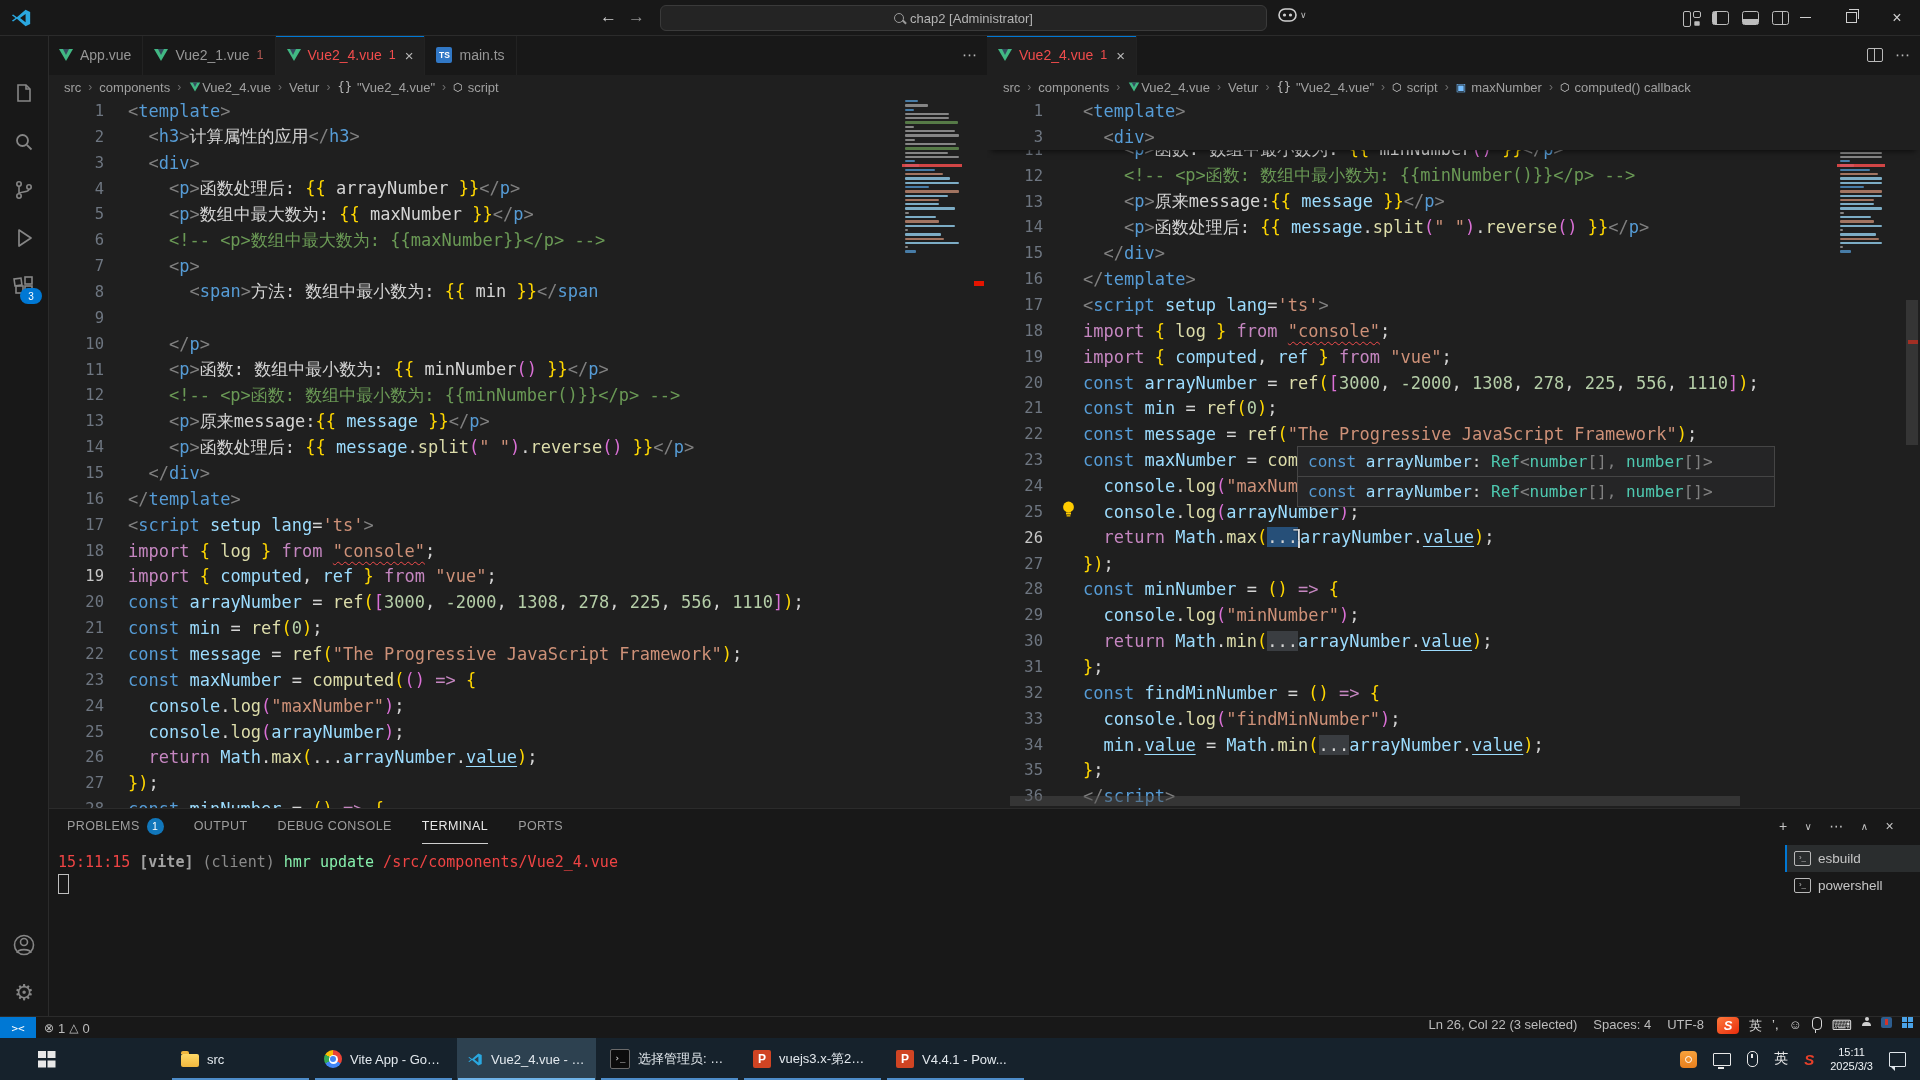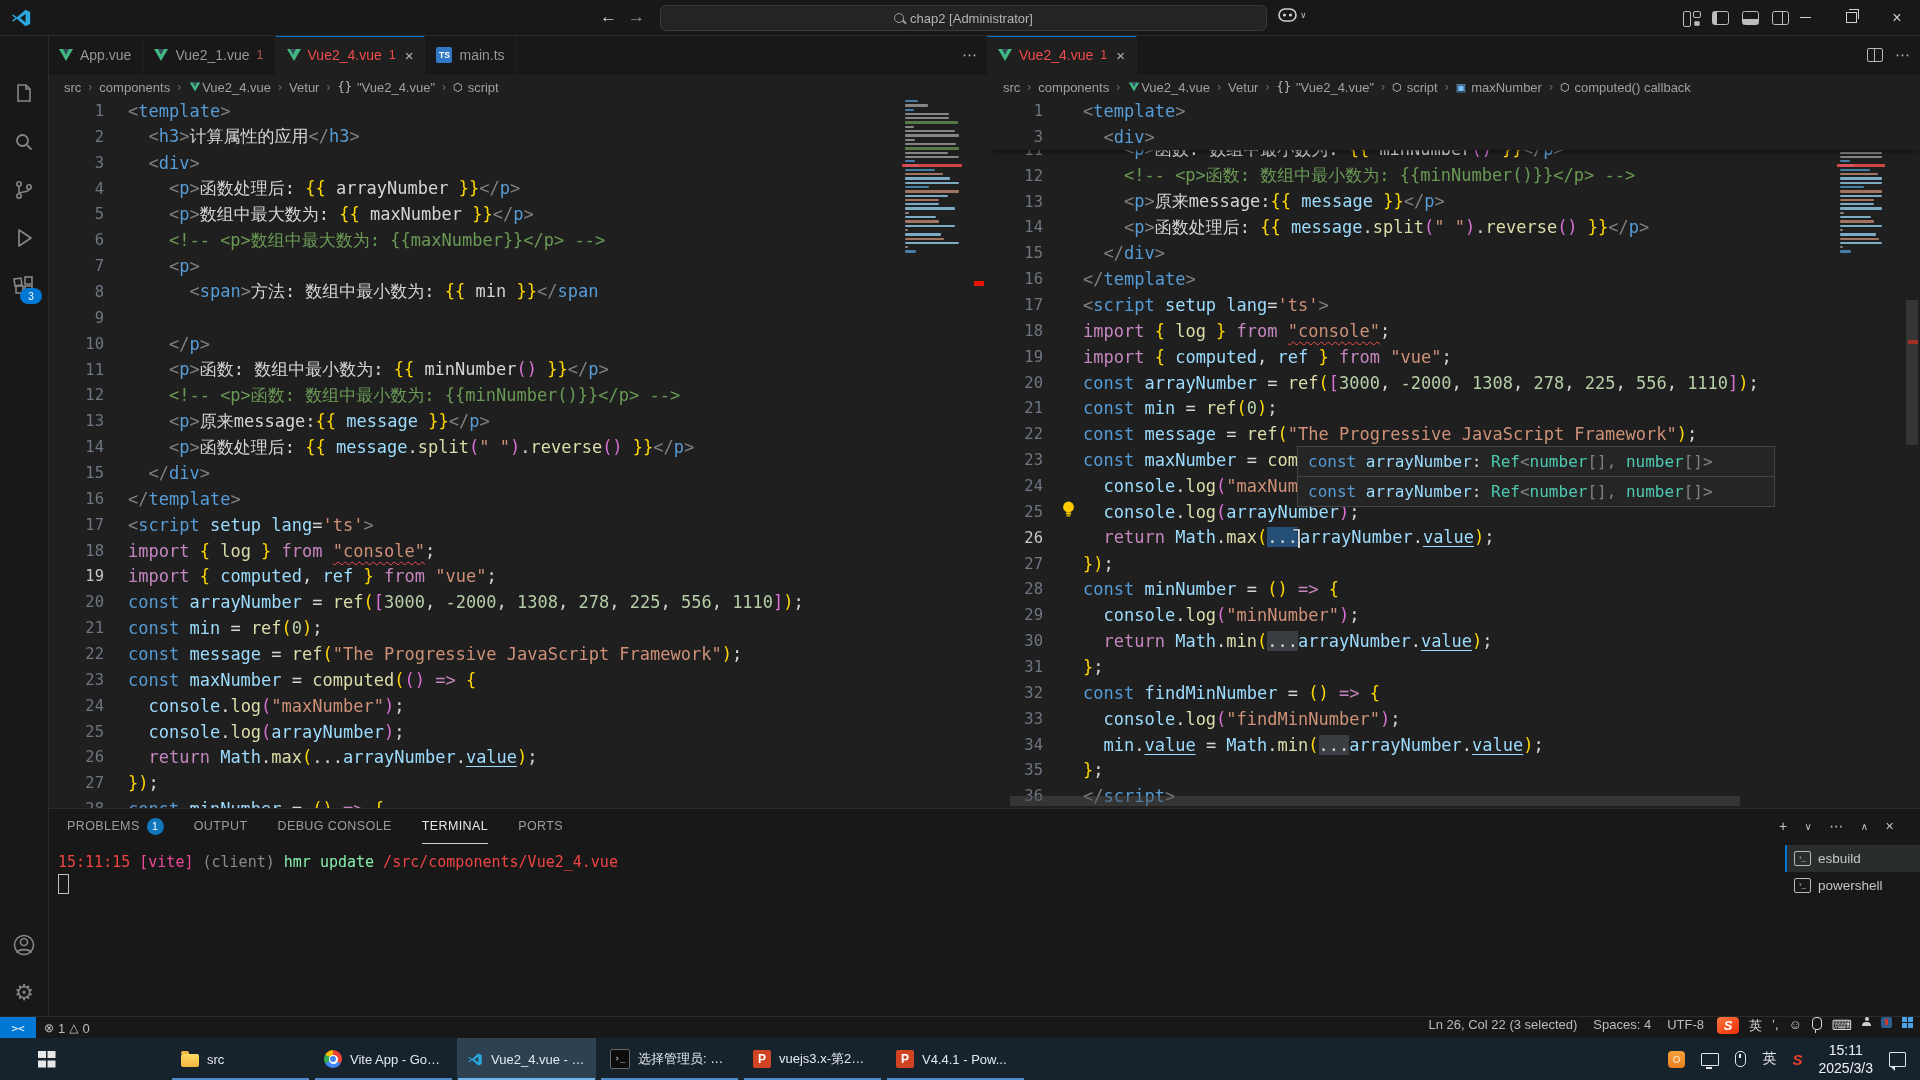--- a/index.html
+++ b/index.html
@@ -91,21 +91,21 @@
   .ibeam{position:absolute;z-index:70;color:#e8e8e8;font-size:15px;text-shadow:0 0 2px #000}
   
   .panel{position:absolute;left:48px;top:808px;width:1872px;height:208px;background:#181818;border-top:1px solid #2b2b2b;z-index:20}
   .panel-tabs{height:34px;display:flex;align-items:center;padding-left:19px;gap:30px;font-size:12.5px;letter-spacing:.4px;color:#9d9d9d;position:relative}
   .panel-tab{display:flex;align-items:center;gap:7px;height:34px;line-height:34px}
   .panel-tab.active{color:#e7e7e7;border-bottom:1px solid #cfcfcf}
   .p-badge{min-width:17px;height:17px;border-radius:9px;background:#1177bb;color:#fff;font-size:10.5px;
            display:flex;align-items:center;justify-content:center}
   .panel-actions{position:absolute;right:26px;top:0;height:34px;display:flex;align-items:center;gap:17px;color:#c5c5c5;font-size:14px}
   .term-line{padding:10px 0 0 10px;font-size:15px;white-space:pre}
-  .tg{color:#ef4444}.tc{color:#ec4899;font-weight:normal}.td{color:#8a8a8a}.tn{color:#86efac}
+  .tg{color:#ef4444}.tc{color:#a3a3a3;font-weight:bold}.td{color:#8a8a8a}.tn{color:#86efac}
   .term-cursor{margin:3px 0 0 10px;width:9px;height:18px;border:1px solid #bfbfbf}
   .term-list{position:absolute;right:0;top:36px;width:135px}
   .term-row{display:flex;align-items:center;gap:7px;height:27px;font-size:13.5px;color:#c5c5c5;padding-left:9px;position:relative}
   .term-row.sel-row{background:#2a2d2e}
   .term-row.sel-row::before{content:"";position:absolute;left:0;top:0;bottom:0;width:2px;background:#0078d4}
   .term-ic{width:15px;height:13px;border:1.1px solid #b9b9b9;border-radius:2px;font-size:8px;line-height:11px;
            text-align:center;color:#b9b9b9;flex:none}
   
   .status{position:absolute;left:0;top:1016px;width:1920px;height:22px;background:#181818;border-top:1px solid #2b2b2b;
           display:flex;align-items:center;font-size:13px;color:#bcbcbc;z-index:40}
@@ -148,21 +148,21 @@
           display:flex;align-items:center;justify-content:center;flex:none}
   .tray{position:absolute;right:0;top:0;height:42px;display:flex;align-items:center}
   .tray-item{margin:0 8px;display:flex;align-items:center;justify-content:center;color:#e8e8e8}
   .orange-ic{width:17px;height:17px;border-radius:4px;background:linear-gradient(#f7a23c,#e87f1d);position:relative}
   .orange-ic::after{content:"";position:absolute;left:5px;top:5px;width:7px;height:7px;border-radius:50%;border:1.5px solid #fff;box-sizing:border-box}
   .mon-ic{width:16px;height:11px;border:1.4px solid #e8e8e8;border-radius:1px;position:relative}
   .mon-ic::after{content:"";position:absolute;left:4px;bottom:-4px;width:6px;height:1.5px;background:#e8e8e8}
   .mouse-ic{width:9px;height:14px;border:1.4px solid #e8e8e8;border-radius:5px;position:relative}
   .mouse-ic::after{content:"";position:absolute;left:3px;top:2px;width:1.4px;height:4px;background:#e8e8e8}
   .sogou-tray{color:#e8402a;font-weight:bold;font-style:italic;font-size:15px}
-  .clock{font-size:14px;line-height:1.3;text-align:center;color:#eef2f5}
+  .clock{font-size:11px;line-height:1.3;text-align:center;color:#eef2f5}
   .notif-ic{width:15px;height:13px;border:1.4px solid #dfe5ea;border-radius:1px;position:relative}
   .notif-ic::after{content:"";position:absolute;left:1px;bottom:-5px;border-left:4px solid transparent;border-right:0 solid transparent;border-top:4px solid #dfe5ea}
   .redmark{position:absolute;background:#e51400;z-index:9}
 </style>
 </head>
 <body>
 
 <div class="titlebar">
   <svg class="vsc-logo" viewBox="0 0 24 24">
     <path fill="#2aa8e0" d="M17 3 L7.5 11.2 L3.4 8.2 L2 9 L6 12 L2 15 L3.4 15.8 L7.5 12.8 L17 21 L22 18.6 V5.4 Z M17 7.5 V16.5 L11 12 Z"></path>

